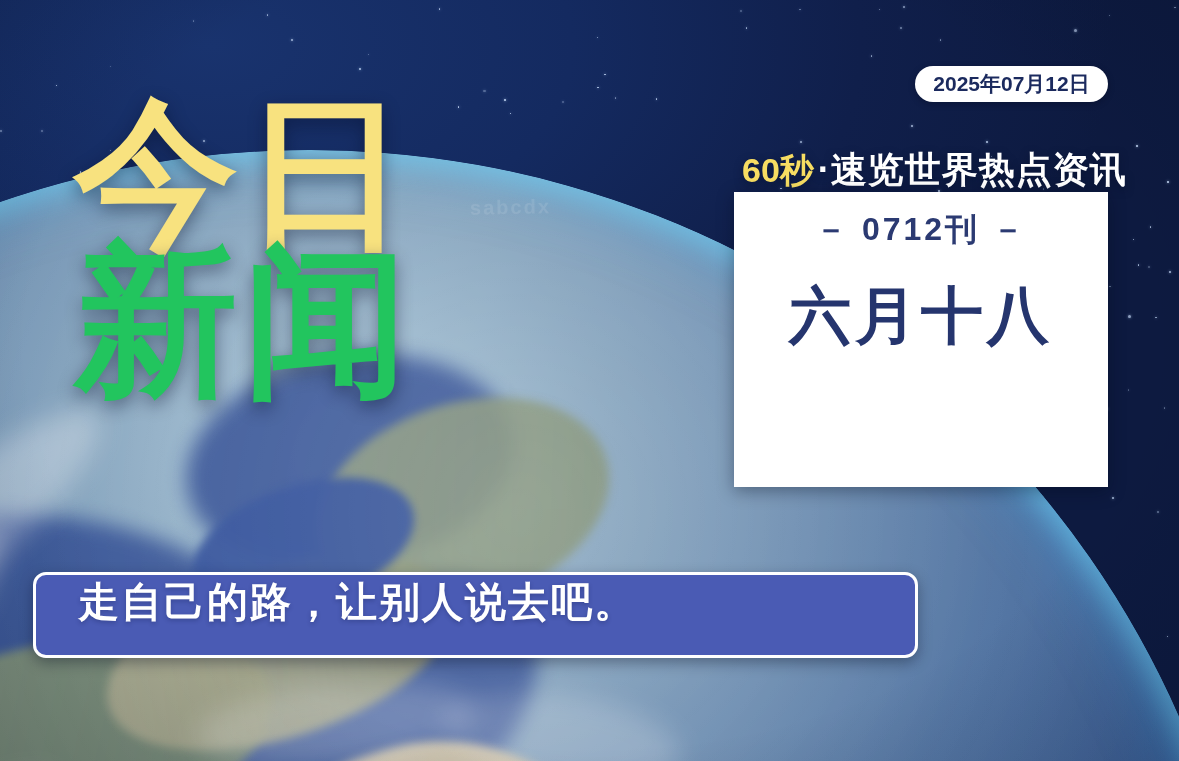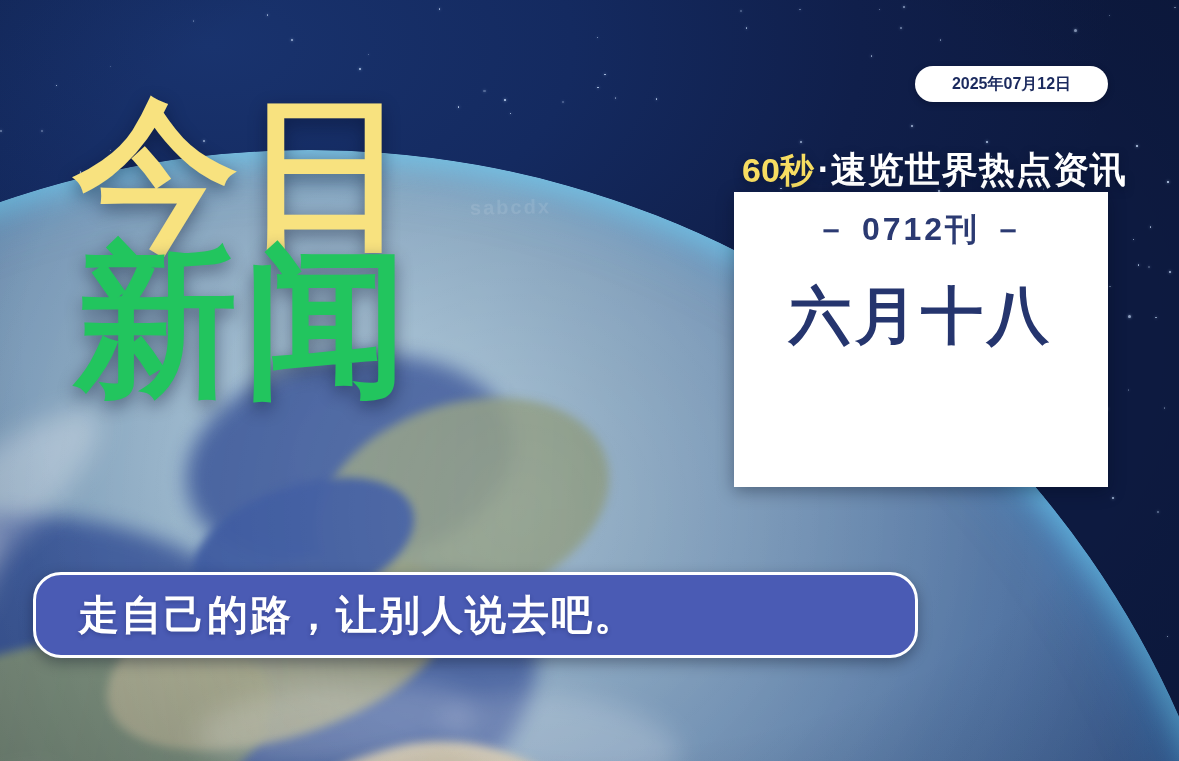--- a/index.html
+++ b/index.html
@@ -143,21 +143,21 @@
 
   
   .date-pill{
     position:absolute; left:915px; top:66px;
     height:36px; min-width:193px;
     padding:0 13px;
     background:#ffffff;
     border-radius:18px;
     display:flex; align-items:center; justify-content:center;
     color:#1b2a5e;
-    font-size:16px; font-weight:bold;
+    font-size:21px; font-weight:bold;
     letter-spacing:0px;
     box-shadow:0 2px 6px rgba(3,10,30,.35);
     white-space:nowrap;
   }
 
   
   .subtitle{
     position:absolute; left:742px; top:146px;
     display:flex; align-items:baseline;
     white-space:nowrap;
@@ -203,22 +203,22 @@
     margin-top:22px;
     white-space:nowrap;
   }
 
   
   .quote{
     position:absolute; left:33px; top:572px;
     width:885px; height:86px;
     background:#4a5bb4;
     border:3px solid #ffffff;
-    border-radius:28px;
-    display:flex; align-items:center;
+    border-radius:13px;
+    display:flex; 
     padding-left:42px;
     box-shadow:0 5px 14px rgba(3,10,30,.35);
   }
   .quote .qtext{
     color:#ffffff;
     font-size:41px;
     font-weight:bold;
     letter-spacing:2px;
     white-space:nowrap;
     text-shadow:0 2px 4px rgba(20,30,80,.3);

